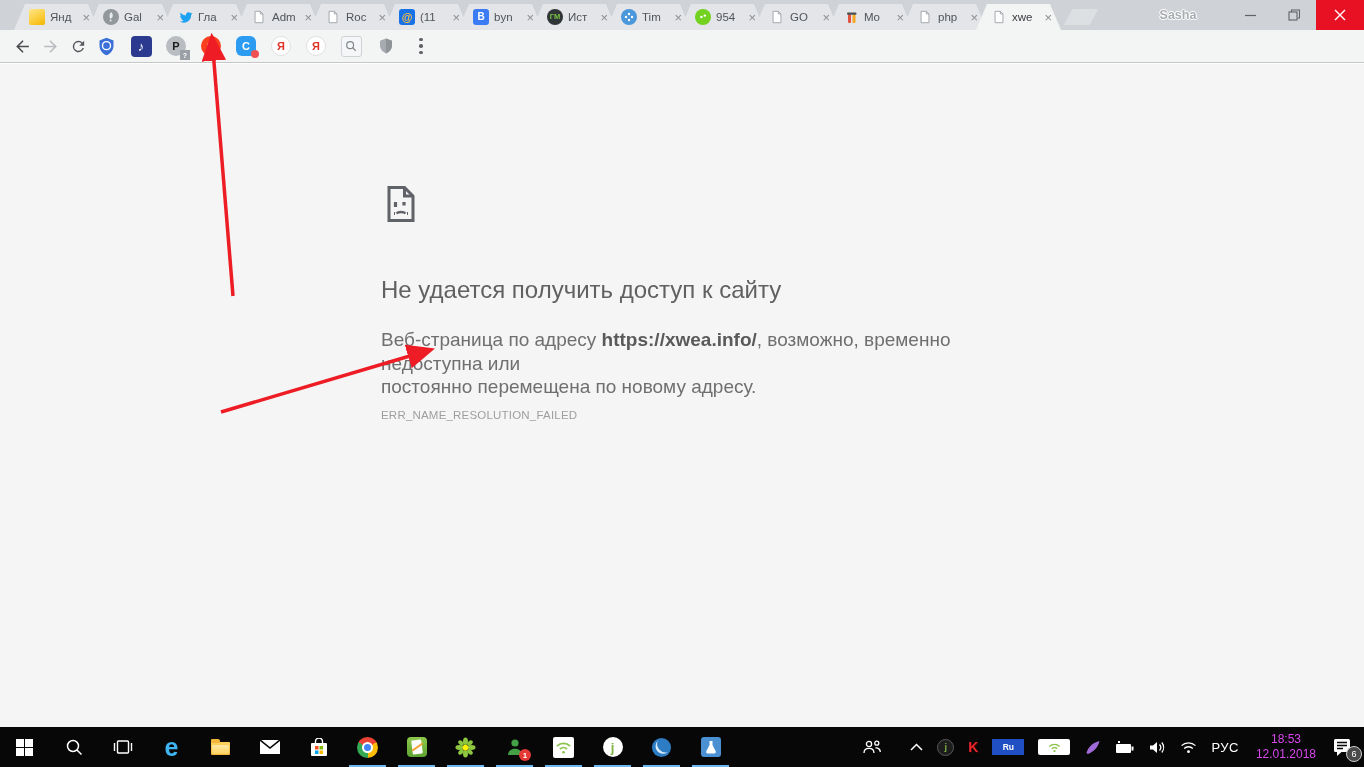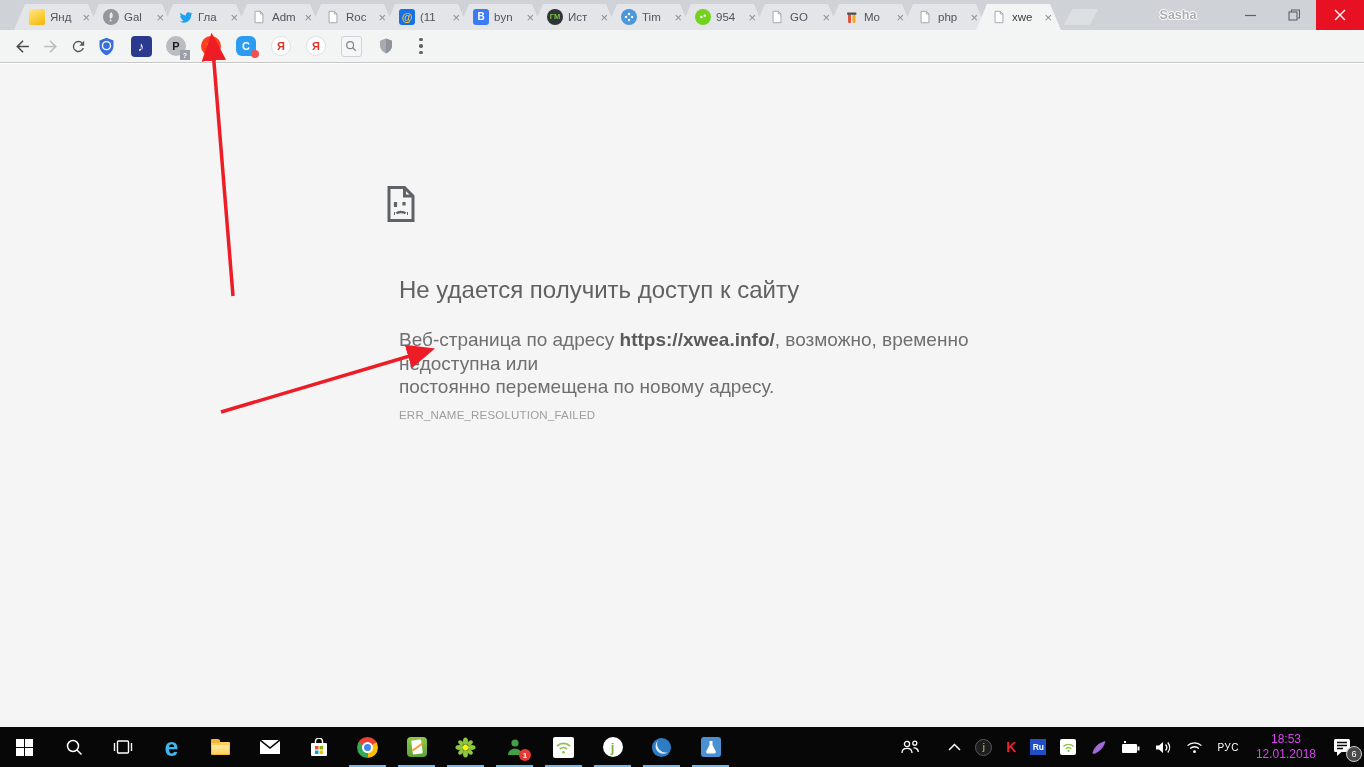--- a/index.html
+++ b/index.html
@@ -59,42 +59,42 @@
   .ext-music{width:21px;height:21px;border-radius:4px;background:#2b3a8f;color:#fff;
              display:flex;align-items:center;justify-content:center;font-size:13px;}
   .ext-search{width:21px;height:21px;border-radius:3px;background:#f5f6f7;border:1px solid #d0d3d6;
               display:flex;align-items:center;justify-content:center;box-sizing:border-box;}
   .menu-dots{display:flex;flex-direction:column;gap:3px;}
   .menu-dots i{width:3.5px;height:3.5px;border-radius:50%;background:#5f6368;}
 
   
   .content{position:absolute;top:64px;left:0;width:100%;height:663px;background:#f5f5f5;}
   .sad-icon{position:absolute;left:381px;top:120px;}
-  .err-block{position:absolute;left:399px;top:212px;width:585px;}
+  .err-block{position:absolute;left:381px;top:212px;width:585px;}
   .err-title{margin:0 0 24px 0;font-size:24px;font-weight:400;color:#616161;}
   .err-msg{margin:9px 0 10px 0;font-size:19px;line-height:23.5px;color:#6f6f6f;}
   .err-msg b{color:#5a5a5a;}
   .err-code{font-size:11.5px;color:#9e9e9e;letter-spacing:.2px;}
 
   
   .taskbar{position:absolute;left:0;bottom:0;width:100%;height:40px;background:#070707;
            display:flex;align-items:stretch;z-index:4;}
   .slots{display:flex;flex:none;}
   .slot{width:49px;display:flex;align-items:center;justify-content:center;position:relative;cursor:pointer;}
   .slot.running::after{content:"";position:absolute;left:6px;right:6px;bottom:0;height:2px;background:#6cb8f0;}
   .tray{margin-left:auto;display:flex;align-items:center;}
   .tray-item{height:40px;display:flex;align-items:center;justify-content:center;padding:0 7px;cursor:pointer;position:relative;}
-  .tile{width:16px;height:16px;display:flex;align-items:center;justify-content:center;
+  .tile{width:32px;height:16px;display:flex;align-items:center;justify-content:center;
         font-size:8.5px;font-weight:bold;box-sizing:border-box;}
   .tile-ru{background:#1f4fc2;color:#fff;}
   .tile-wifi{background:#fff;border-radius:2px;}
   .kasp{color:#e8252c;font-size:14px;font-weight:bold;text-shadow:1px 1px 0 #3a0000;}
   .joxi-tray{width:15px;height:15px;border-radius:50%;background:#1d1d1d;border:1px solid #5a5a5a;
              color:#7cb342;font-size:9px;font-weight:bold;display:flex;align-items:center;justify-content:center;}
-  .lang-rus{color:#fff;font-size:10px;letter-spacing:.5px;}
+  .lang-rus{color:#fff;font-size:13px;letter-spacing:.5px;}
   .clock{display:flex;flex-direction:column;justify-content:center;text-align:center;
          color:#d946ef;font-size:12px;line-height:15px;padding:0 10px;}
   .edge-e{color:#3fb6f1;font-size:25px;font-weight:bold;line-height:25px;}
   .folder{position:relative;width:19px;height:13px;background:linear-gradient(#ffd25e,#f3b53a);
           border-radius:1px;margin-top:3px;}
   .folder::before{content:"";position:absolute;top:-3px;left:0;width:9px;height:4px;
                   background:#f3b53a;border-radius:1px 2px 0 0;}
   .folder::after{content:"";position:absolute;left:1px;top:3px;width:17px;height:9px;
                  background:linear-gradient(#ffe9a8,#ffd25e);border-radius:1px;}
   .chrome-ball{width:21px;height:21px;border-radius:50%;

